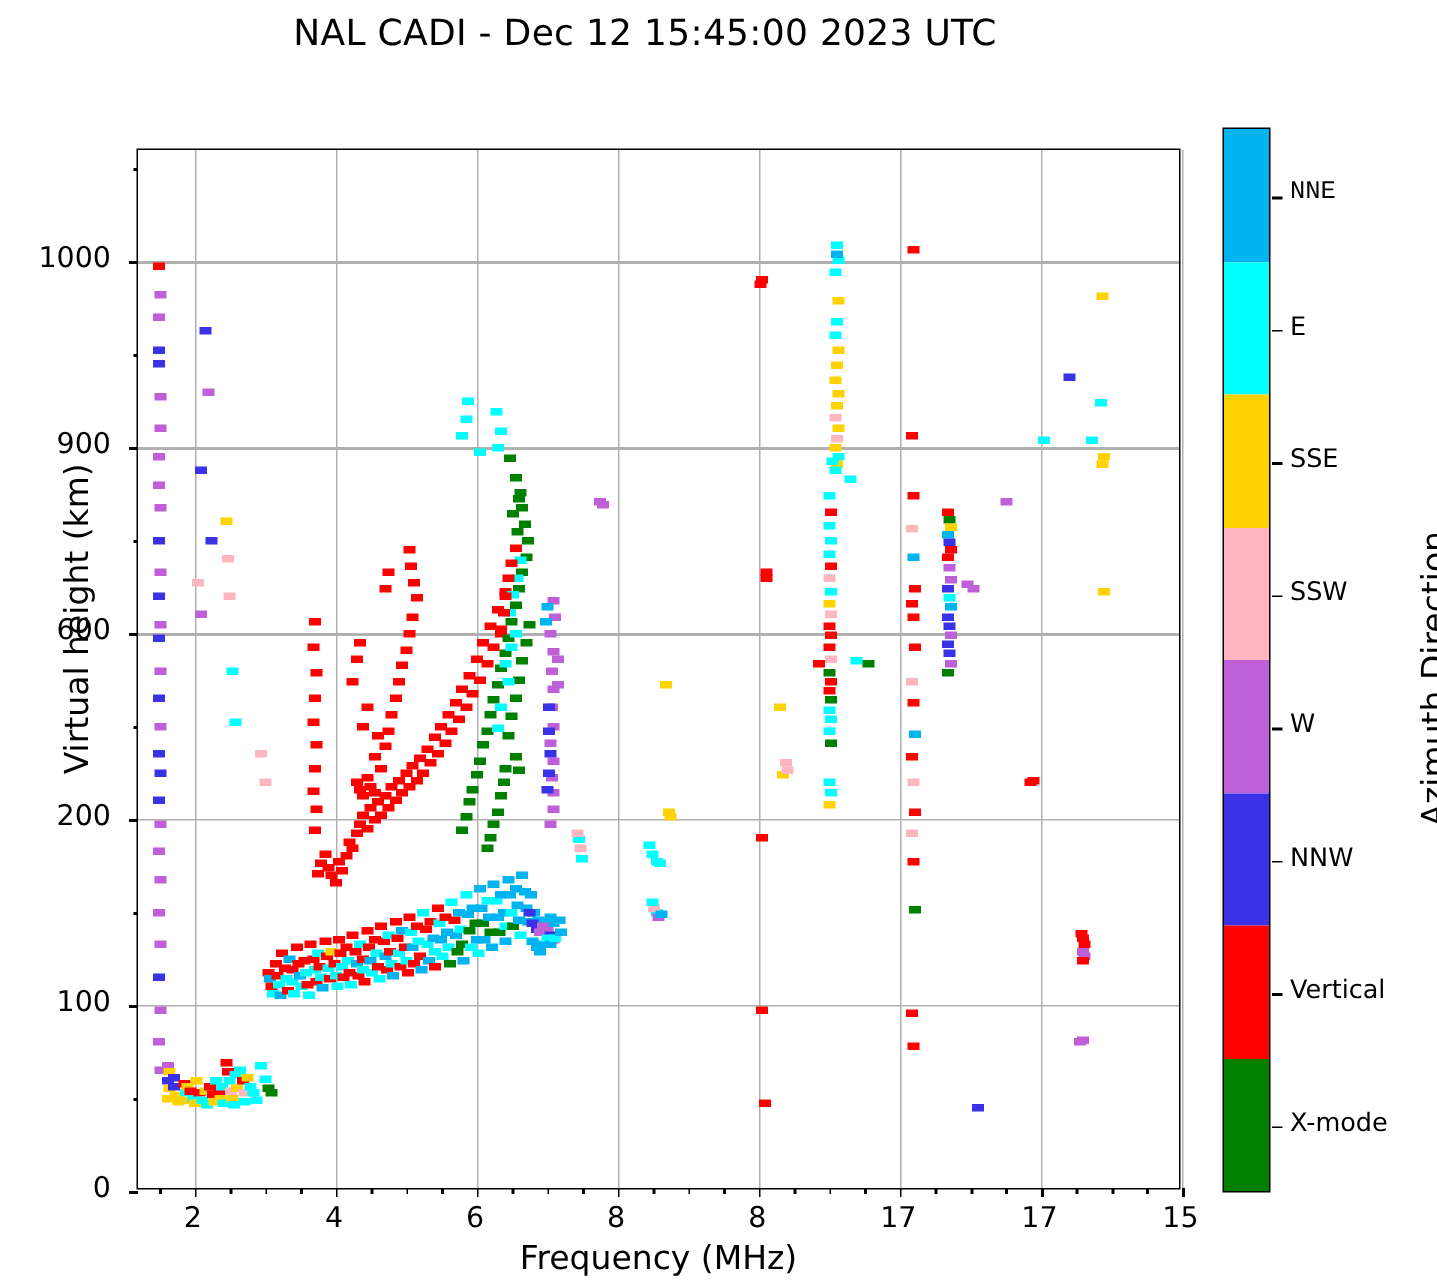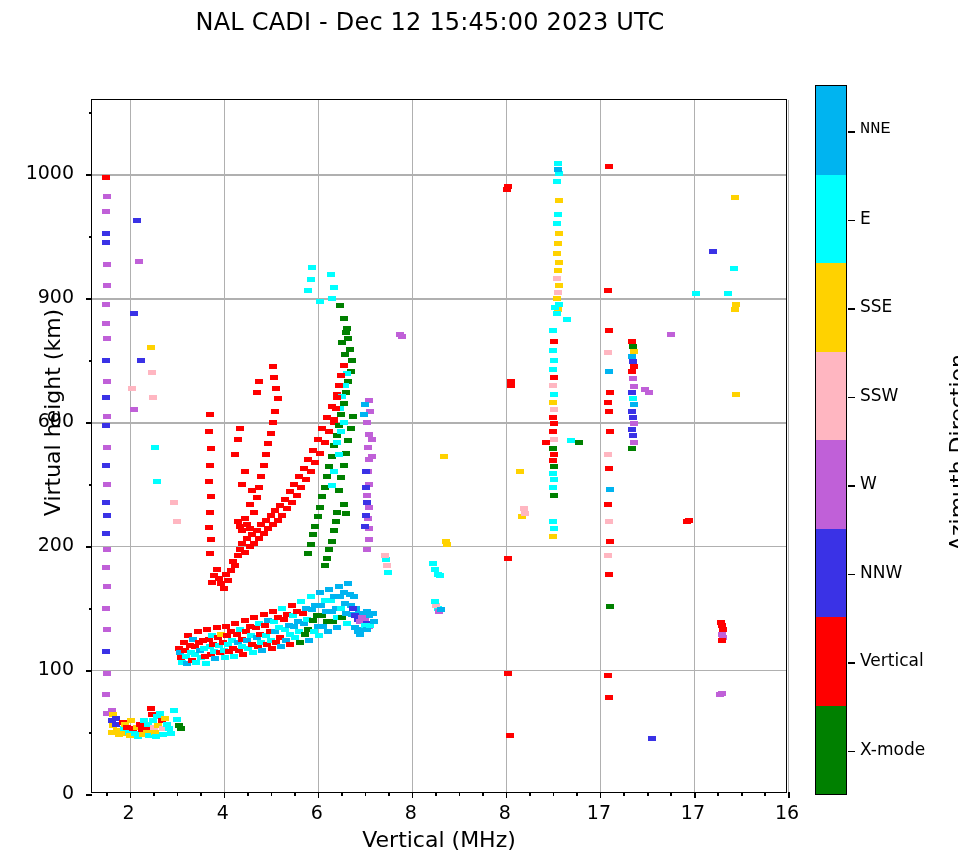--- a/index.html
+++ b/index.html
@@ -694,21 +694,21 @@
       <div class="pt" style="left: 639.33px; top: 95.4036px; width: 8px; height: 5px; background: rgb(255, 210, 0);"></div>
       <div class="pt" style="left: 631.805px; top: 190.829px; width: 8px; height: 5px; background: rgb(0, 255, 255);"></div>
       <div class="pt" style="left: 640.27px; top: 201.982px; width: 8px; height: 5px; background: rgb(255, 210, 0);"></div>
       <div class="pt" style="left: 639.33px; top: 206.939px; width: 8px; height: 5px; background: rgb(255, 210, 0);"></div>
       <div class="pt" style="left: 640.27px; top: 291.83px; width: 8px; height: 5px; background: rgb(255, 210, 0);"></div>
       <div class="pt" style="left: 600.297px; top: 190.829px; width: 8px; height: 5px; background: rgb(0, 255, 255);"></div>
       <div class="pt" style="left: 575.373px; top: 231.725px; width: 8px; height: 5px; background: rgb(192, 96, 216);"></div>
     </div>
 </div>
 
-<div id="xtitle">Vertical (MHz)</div>
+<div id="xtitle">Frequency (MHz)</div>
 <div id="ytitle">Virtual height (km)</div>
 
 <div id="cbar">
     <div class="cseg" style="height: 88.5px; background: rgb(0, 180, 240);"></div>
     <div class="cseg" style="height: 88.5px; background: rgb(0, 255, 255);"></div>
     <div class="cseg" style="height: 88.5px; background: rgb(255, 210, 0);"></div>
     <div class="cseg" style="height: 88.5px; background: rgb(255, 182, 193);"></div>
     <div class="cseg" style="height: 88.5px; background: rgb(192, 96, 216);"></div>
     <div class="cseg" style="height: 88.5px; background: rgb(58, 50, 230);"></div>
     <div class="cseg" style="height: 88.5px; background: rgb(255, 0, 0);"></div>
@@ -724,21 +724,21 @@
   </div>
 <div id="cbtitle">Azimuth Direction</div>
 
 <div class="xlab" style="left: 128.622px;">2</div>
 <div class="xlab" style="left: 222.676px;">4</div>
 <div class="xlab" style="left: 316.73px;">6</div>
 <div class="xlab" style="left: 410.784px;">8</div>
 <div class="xlab" style="left: 504.838px;">8</div>
 <div class="xlab" style="left: 598.892px;">17</div>
 <div class="xlab" style="left: 692.946px;">17</div>
-<div class="xlab" style="left: 787px;">16</div>
+<div class="xlab" style="left: 787px;">15</div>
 <div class="ylab" style="top: 793px;">0</div>
 <div class="ylab" style="top: 669.071px;">100</div>
 <div class="ylab" style="top: 545.143px;">200</div>
 <div class="ylab" style="top: 421.214px;">600</div>
 <div class="ylab" style="top: 297.286px;">900</div>
 <div class="ylab" style="top: 173.357px;">1000</div>
 <div class="clab" style="top: 130.25px; left: 860px; font-family: Liberation Mono, monospace;">NNE</div>
 <div class="clab" style="top: 218.75px; left: 860px;">E</div>
 <div class="clab" style="top: 307.25px; left: 860px;">SSE</div>
 <div class="clab" style="top: 395.75px; left: 860px;">SSW</div>

